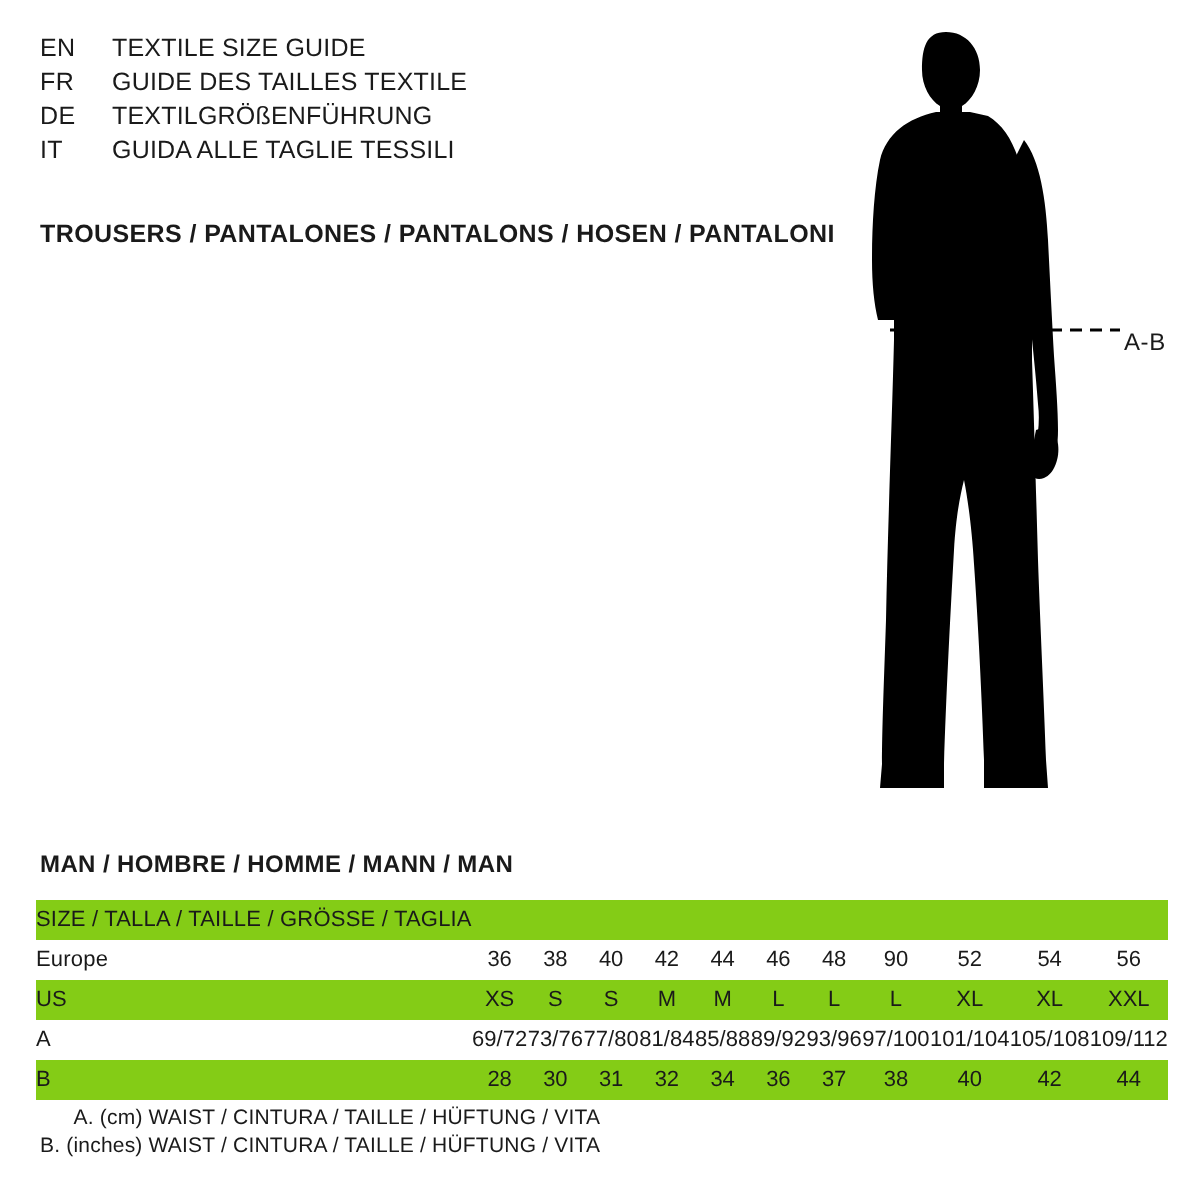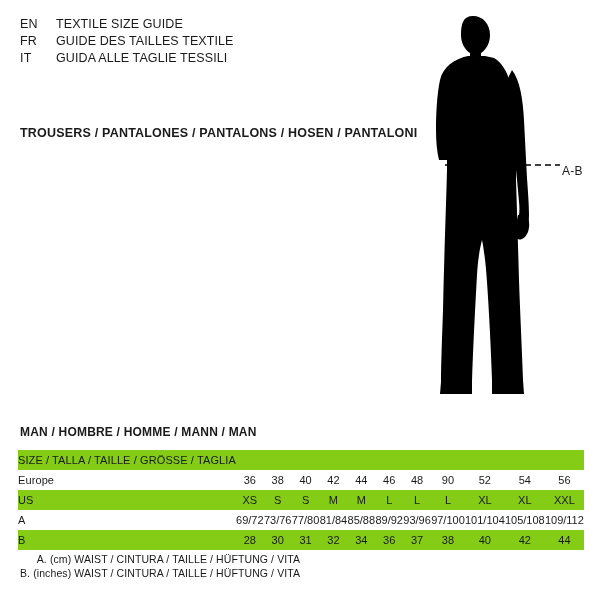--- a/index.html
+++ b/index.html
@@ -48,21 +48,20 @@
   }
 
   .section-title {
     position: absolute;
     top: 110px;
     left: 20px;
     font-size: 12.5px;
     font-weight: bold;
     letter-spacing: 0.2px;
     white-space: nowrap;
-    margin-top: 16px;
   }
 
   
   .figure-wrap {
     position: absolute;
     top: 10px;
     left: 410px;
     width: 180px;
     height: 400px;
   }
@@ -135,20 +134,24 @@
 <div class="page">
 
   <div class="lang-block">
     <div class="lang-row">
       <span class="lang-code">EN</span>
       <span class="lang-name">TEXTILE SIZE GUIDE</span>
     </div>
     <div class="lang-row">
       <span class="lang-code">FR</span>
       <span class="lang-name">GUIDE DES TAILLES TEXTILE</span>
+    </div>
+    <div class="lang-row">
+      <span class="lang-code">DE</span>
+      <span class="lang-name">TEXTILGRÖßENFÜHRUNG</span>
     </div>
     <div class="lang-row">
       <span class="lang-code">IT</span>
       <span class="lang-name">GUIDA ALLE TAGLIE TESSILI</span>
     </div>
   </div>
 
   <div class="section-title">TROUSERS / PANTALONES / PANTALONS / HOSEN / PANTALONI</div>
 
   <div class="figure-wrap">

